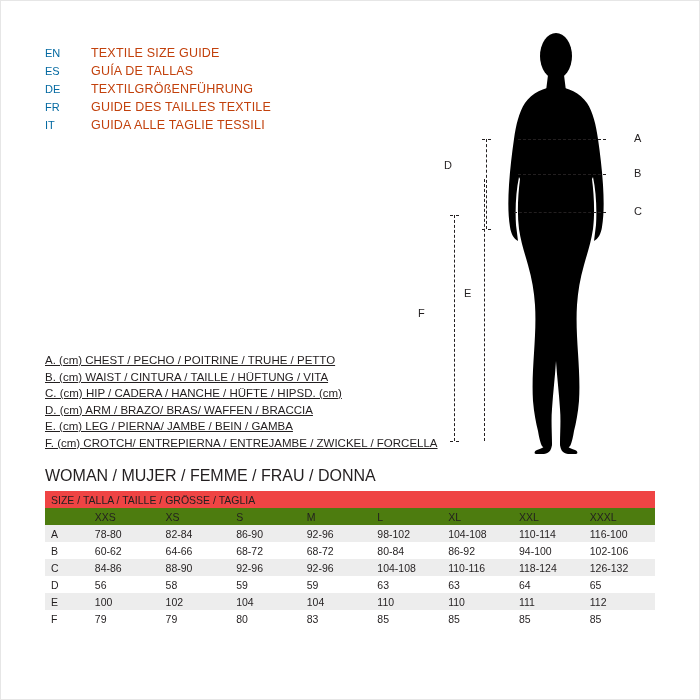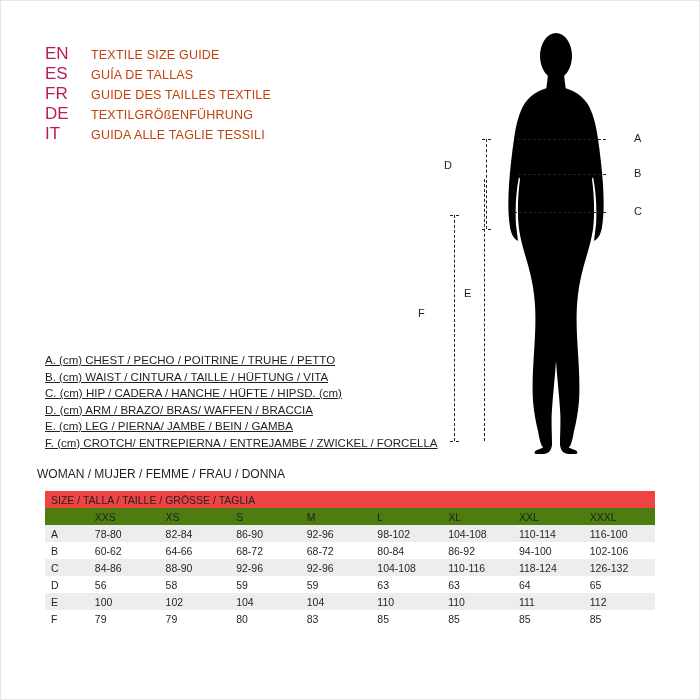--- a/index.html
+++ b/index.html
@@ -32,22 +32,22 @@
   }
   .lang-row {
     display: flex;
     align-items: baseline;
     line-height: 17px;
     margin-bottom: 1px;
   }
   .lang-code {
     width: 46px;
     flex: 0 0 46px;
-    font-size: 17px;
-    color: #be185d;
+    font-size: 11px;
+    color: #0369a1;
   }
   .lang-title {
     font-size: 12.5px;
     letter-spacing: .2px;
     color: #c2410c;
   }
 
   
   .legend {
     position: absolute;
@@ -58,23 +58,23 @@
   }
   .legend div {
     font-size: 11.5px;
     line-height: 16.5px;
     color: #231f20;
     white-space: nowrap;
   }
 
   .woman-line {
     position: absolute;
-    left: 36px;
+    left: 44px;
     top: 466px;
-    font-size: 12px;
+    font-size: 16px;
     color: #231f20;
     text-align: right;
   }
 
   
   .table-wrap {
     position: absolute;
     left: 44px;
     top: 490px;
     width: 610px;
@@ -147,26 +147,26 @@
   <div class="lang-block">
     <div class="lang-row">
       <span class="lang-code">EN</span>
       <span class="lang-title">TEXTILE SIZE GUIDE</span>
     </div>
     <div class="lang-row">
       <span class="lang-code">ES</span>
       <span class="lang-title">GUÍA DE TALLAS</span>
     </div>
     <div class="lang-row">
+      <span class="lang-code">DE</span>
+      <span class="lang-title">TEXTILGRÖßENFÜHRUNG</span>
+    </div>
+    <div class="lang-row">
       <span class="lang-code">FR</span>
       <span class="lang-title">GUIDE DES TAILLES TEXTILE</span>
-    </div>
-    <div class="lang-row">
-      <span class="lang-code">DE</span>
-      <span class="lang-title">TEXTILGRÖßENFÜHRUNG</span>
     </div>
     <div class="lang-row">
       <span class="lang-code">IT</span>
       <span class="lang-title">GUIDA ALLE TAGLIE TESSILI</span>
     </div>
   </div>
 
   <div class="figure">
     <svg class="silhouette" width="215" height="440" viewBox="0 0 215 440">
 

